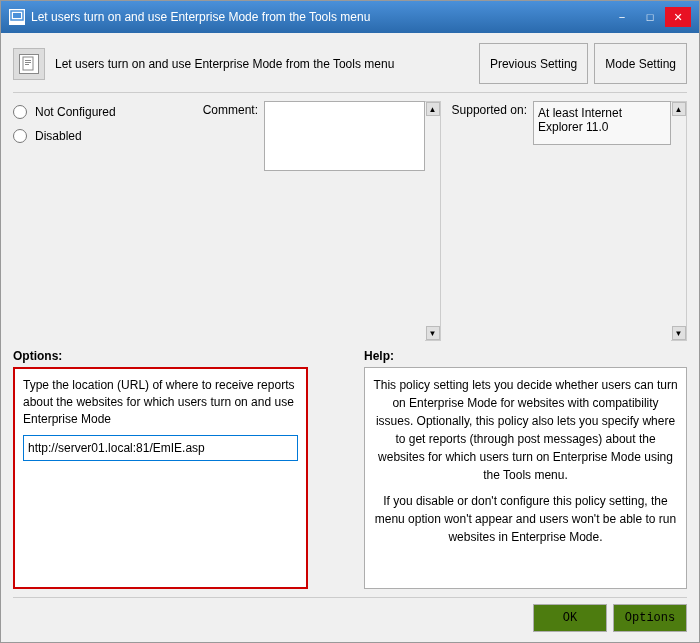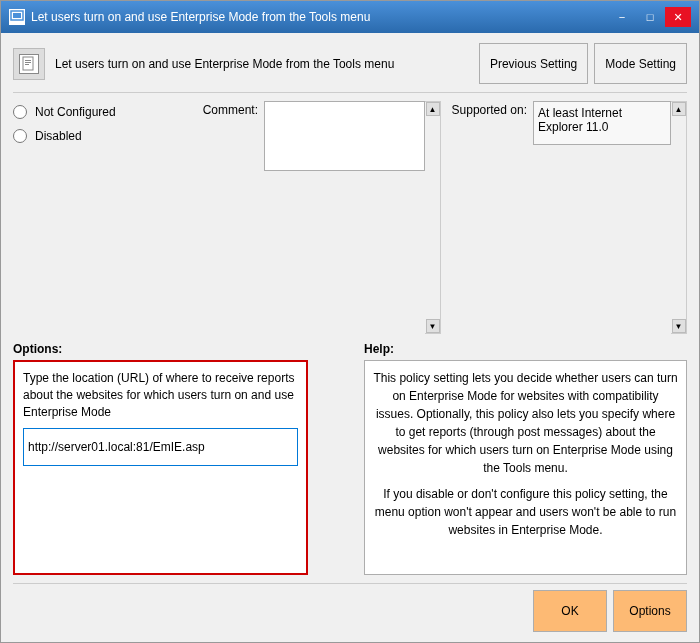--- a/index.html
+++ b/index.html
@@ -196,21 +196,21 @@
       flex-direction: column;
       gap: 8px;
     }
     .options-desc {
       font-size: 12px;
       line-height: 1.4;
     }
     .options-input {
       border: 1px solid #0078d7;
       height: 16px;
-      padding: 18px 4px;
+      padding: 12px 4px;
       font-size: 12px;
       font-family: 'Segoe UI', Tahoma, Geneva, Verdana, sans-serif;
       width: 100%;
     }
     .help-section {
       flex: 1;
       display: flex;
       flex-direction: column;
       padding-left: 46px;
     }
@@ -230,27 +230,27 @@
     .footer-row {
       display: flex;
       justify-content: flex-end;
       gap: 6px;
       padding-top: 6px;
       border-top: 1px solid #ccc;
       flex-shrink: 0;
     }
     .footer-btn {
       padding: 4px 10px;
-      background: #fdba74;
-      border: 1px solid #adadad;
-      cursor: pointer;
-      font-size: 12px;
-      font-family: Liberation Sans, sans-serif;
+      background: #4d7c0f;
+      border: 1px solid #adadad;
+      cursor: pointer;
+      font-size: 12px;
+      font-family: Liberation Mono, monospace;
       min-width: 74px;
-      height: 42px;
+      height: 28px;
     }
     .vscroll {
       width: 16px;
       background: #f0f0f0;
       border: 1px solid #ccc;
       border-left: none;
       display: flex;
       flex-direction: column;
       align-items: center;
     }

